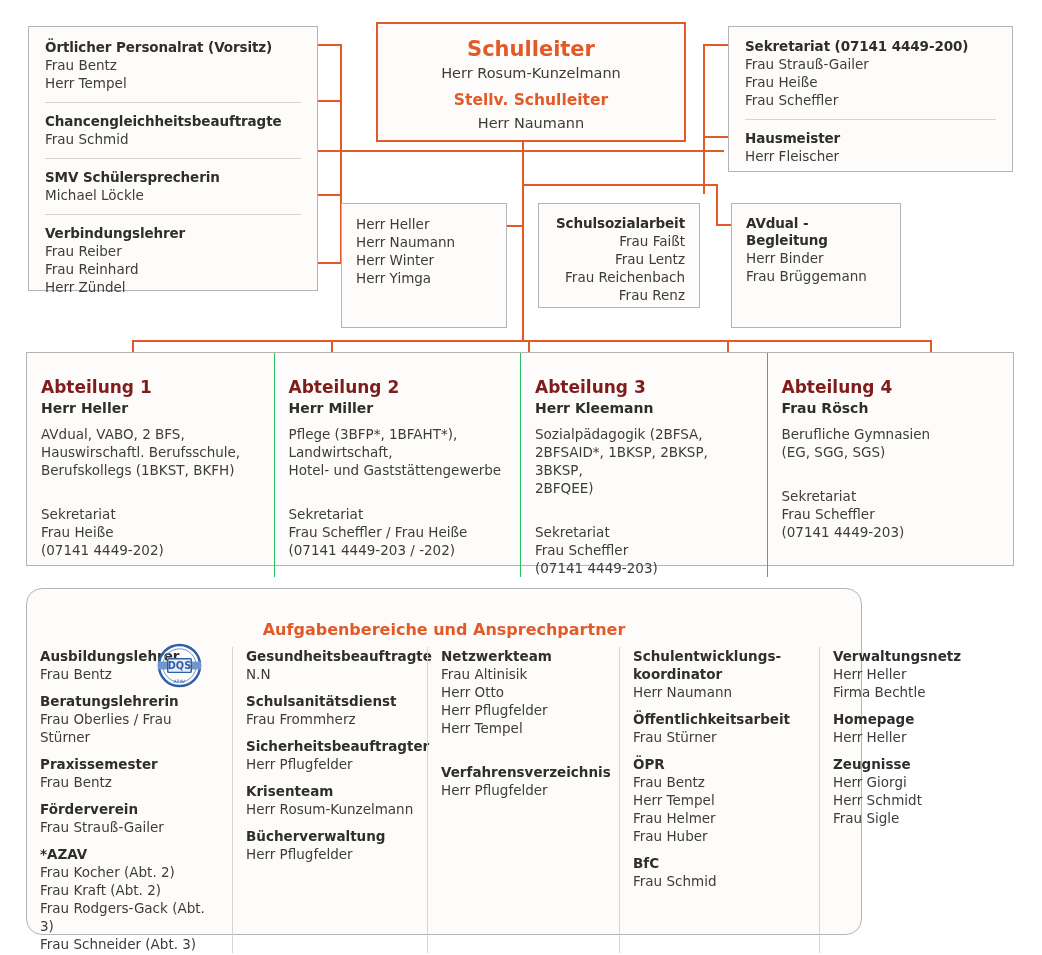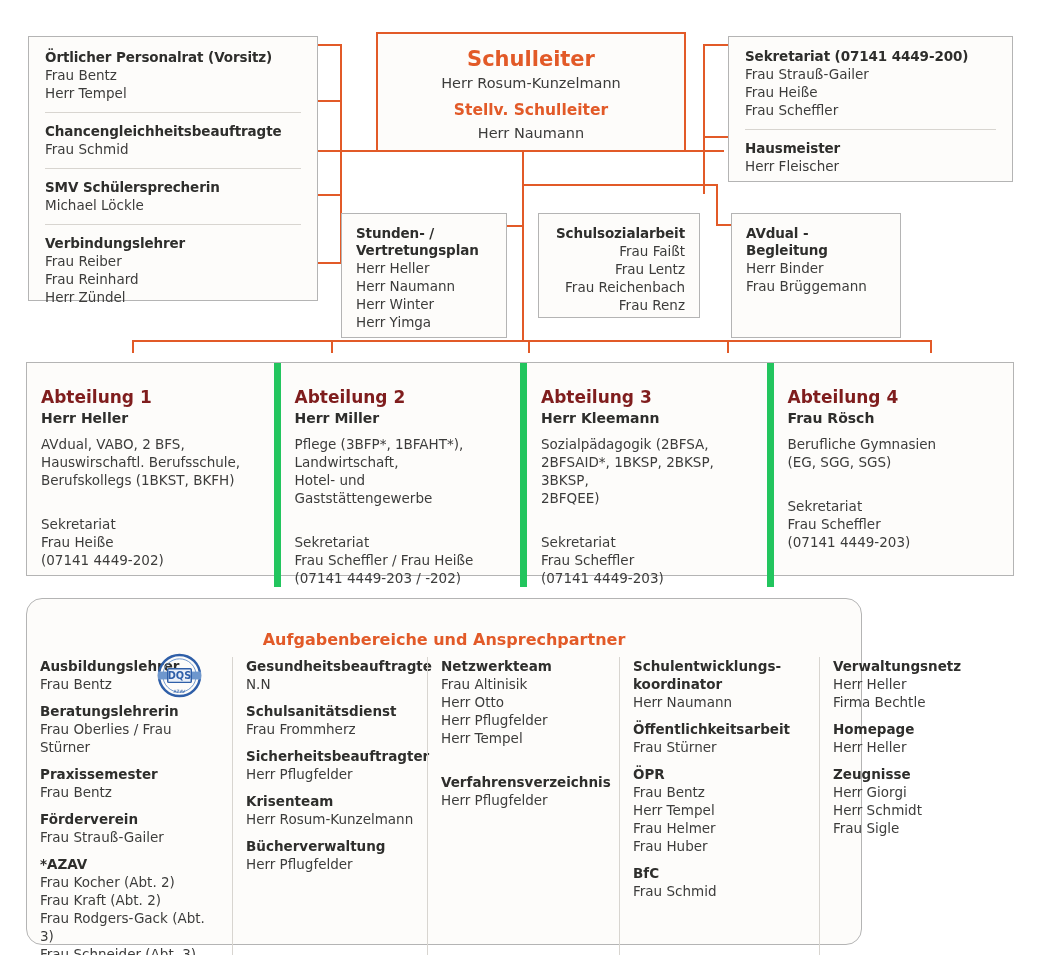--- a/index.html
+++ b/index.html
@@ -11,21 +11,20 @@
     -webkit-font-smoothing:antialiased;
   }
   .stage{position:relative;width:1042px;height:955px;overflow:hidden;}
 
   
   .box{
     position:absolute;
     background:#fdfcfa;
     border:1px solid #b4b4b4;
     box-sizing:border-box;
-    margin-top:10px;
   }
   .box.accent{border:2px solid #e25a28;}
 
   .ttl{
     font-weight:bold;
     font-size:13.5px;
     color:#2e2e2c;
     letter-spacing:-0.1px;
     line-height:17px;
   }
@@ -67,21 +66,21 @@
   #avdual{left:731px;top:203px;width:170px;height:125px;padding:11px 14px 0 14px;}
 
   
   #abtpanel{left:26px;top:352px;width:988px;height:214px;padding:0;}
   .abtgrid{
     position:absolute;inset:0;
     display:grid;grid-template-columns:1fr 1fr 1fr 1fr;
   }
   .abt{
     padding:23px 18px 0 14px;
-    border-left:7px solid #22c55e;
+    border-left:1px solid #22c55e;
     box-sizing:border-box;
   }
   .abt:first-child{border-left:none;padding-left:14px;}
   .abt .atitle{
     color:#7f1d1d;font-weight:bold;font-size:17px;line-height:22px;
   }
   .abt .aname{
     font-weight:bold;font-size:14px;line-height:20px;color:#2e2e2c;
   }
   .abt .adesc{
@@ -200,21 +199,20 @@
         </div>
         <div class="sep"></div>
         <div class="grp">
       <div class="ttl">Hausmeister</div>
           <div class="ln">Herr Fleischer</div>
         </div>
       </div>
   </div>
 
   <div class="box" id="stunden">
-    <div class="ttl">Stunden- /<br>Vertretungsplan</div>
     <div>
         <div class="ln">Herr Heller</div>
         <div class="ln">Herr Naumann</div>
         <div class="ln">Herr Winter</div>
         <div class="ln">Herr Yimga</div>
       </div>
   </div>
   <div class="box" id="sozial">
     <div class="ttl">Schulsozialarbeit</div>
     <div>

